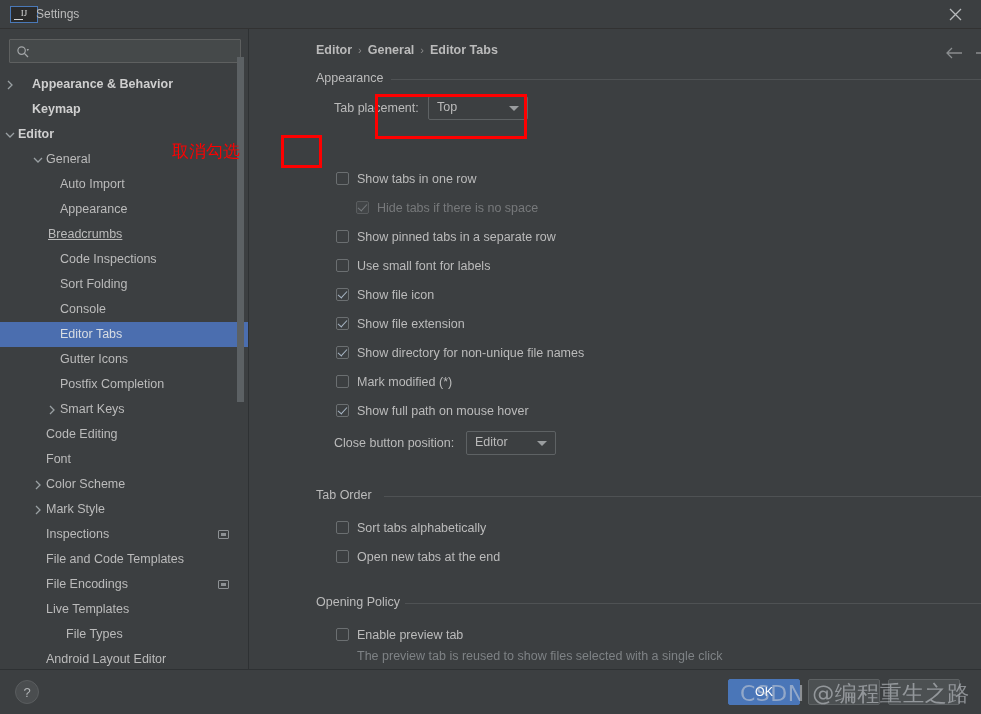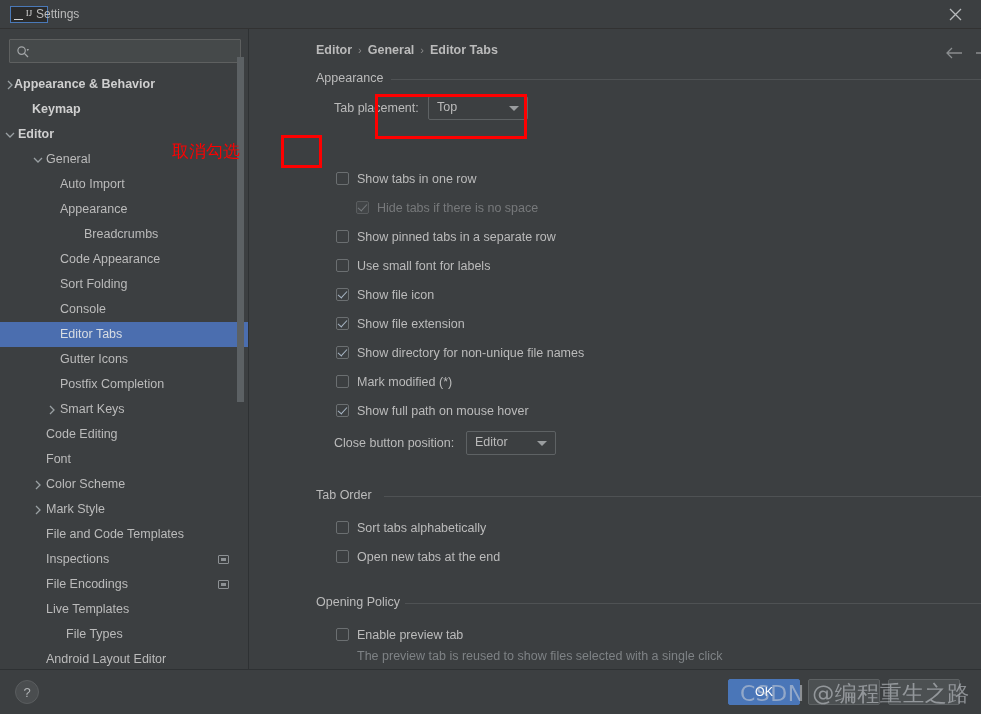--- a/index.html
+++ b/index.html
@@ -29,21 +29,21 @@
     position: absolute;
     left: 0; top: 0;
     width: 981px; height: 29px;
     background: #3c3f41;
     border-bottom: 1px solid #323232;
     box-sizing: border-box;
   }
   .tb-logo {
     position: absolute;
     left: 10px; top: 6px;
-    width: 38px; height: 17px;
+    width: 28px; height: 17px;
     border: 1px solid #4a79b8;
     background: #2b2b2b;
     box-sizing: border-box;
     display: flex;
     align-items: center;
     justify-content: center;
   }
   .tb-logo span {
     font-family: "Liberation Serif", serif;
     font-size: 9px;
@@ -424,36 +424,36 @@
         </div>
         <input class="search-input" type="text" placeholder="" style="">
       </div>
     </div>
 
     <div class="tree" id="tree">
         <div class="tree-row bold"><div class="arrow" style="left: 3px;">
             <svg width="8" height="10" viewBox="0 0 8 10">
               <path d="M2 1 L6 5 L2 9" stroke="#9aa0a3" stroke-width="1.3" fill="none"></path>
             </svg>
-          </div><span class="lbl" style="margin-left: 14px;">Appearance &amp; Behavior</span></div>
+          </div><span class="lbl" style="margin-left: 32px;">Appearance &amp; Behavior</span></div>
         <div class="tree-row bold"><span class="lbl" style="margin-left: 32px;">Keymap</span></div>
         <div class="tree-row bold"><div class="arrow" style="left: 3px;">
             <svg width="10" height="8" viewBox="0 0 10 8">
               <path d="M1 2 L5 6 L9 2" stroke="#9aa0a3" stroke-width="1.3" fill="none"></path>
             </svg>
           </div><span class="lbl" style="margin-left: 18px;">Editor</span></div>
         <div class="tree-row"><div class="arrow" style="left: 31px;">
             <svg width="10" height="8" viewBox="0 0 10 8">
               <path d="M1 2 L5 6 L9 2" stroke="#9aa0a3" stroke-width="1.3" fill="none"></path>
             </svg>
           </div><span class="lbl" style="margin-left: 46px;">General</span></div>
         <div class="tree-row"><span class="lbl" style="margin-left: 60px;">Auto Import</span></div>
         <div class="tree-row"><span class="lbl" style="margin-left: 60px;">Appearance</span></div>
-        <div class="tree-row"><span class="lbl" style="margin-left: 84px;">Breadcrumbs</span></div>
-        <div class="tree-row"><span class="lbl" style="margin-left: 60px;">Code Appearance</span></div>
+        <div class="tree-row"><span class="lbl" style="margin-left: 48px; text-decoration: underline;">Breadcrumbs</span></div>
+        <div class="tree-row"><span class="lbl" style="margin-left: 60px;">Code Inspections</span></div>
         <div class="tree-row"><span class="lbl" style="margin-left: 60px;">Sort Folding</span></div>
         <div class="tree-row"><span class="lbl" style="margin-left: 60px; margin-top: 41px;">Console</span></div>
         <div class="tree-row selected"><span class="lbl" style="margin-left: 60px;">Editor Tabs</span></div>
         <div class="tree-row"><span class="lbl" style="margin-left: 60px;">Gutter Icons</span></div>
         <div class="tree-row"><span class="lbl" style="margin-left: 60px;">Postfix Completion</span></div>
         <div class="tree-row"><div class="arrow" style="left: 45px;">
             <svg width="8" height="10" viewBox="0 0 8 10">
               <path d="M2 1 L6 5 L2 9" stroke="#9aa0a3" stroke-width="1.3" fill="none"></path>
             </svg>
           </div><span class="lbl" style="margin-left: 60px;">Smart Keys</span></div>
@@ -462,22 +462,22 @@
         <div class="tree-row"><div class="arrow" style="left: 31px;">
             <svg width="8" height="10" viewBox="0 0 8 10">
               <path d="M2 1 L6 5 L2 9" stroke="#9aa0a3" stroke-width="1.3" fill="none"></path>
             </svg>
           </div><span class="lbl" style="margin-left: 46px;">Color Scheme</span></div>
         <div class="tree-row"><div class="arrow" style="left: 31px;">
             <svg width="8" height="10" viewBox="0 0 8 10">
               <path d="M2 1 L6 5 L2 9" stroke="#9aa0a3" stroke-width="1.3" fill="none"></path>
             </svg>
           </div><span class="lbl" style="margin-left: 46px;">Mark Style</span></div>
+        <div class="tree-row"><span class="lbl" style="margin-left: 46px;">Inspections</span><div class="proj-icon"></div></div>
         <div class="tree-row"><span class="lbl" style="margin-left: 46px;">File and Code Templates</span></div>
-        <div class="tree-row"><span class="lbl" style="margin-left: 46px;">Inspections</span><div class="proj-icon"></div></div>
         <div class="tree-row"><span class="lbl" style="margin-left: 46px;">File Encodings</span><div class="proj-icon"></div></div>
         <div class="tree-row"><span class="lbl" style="margin-left: 46px;">Live Templates</span></div>
         <div class="tree-row"><span class="lbl" style="margin-left: 66px;">File Types</span></div>
         <div class="tree-row"><span class="lbl" style="margin-left: 46px; text-align: center;">Android Layout Editor</span></div>
       </div>
 
     <div class="sb-track">
       <div class="sb-thumb" style="top:28px;height:345px;"></div>
     </div>
   </div>

